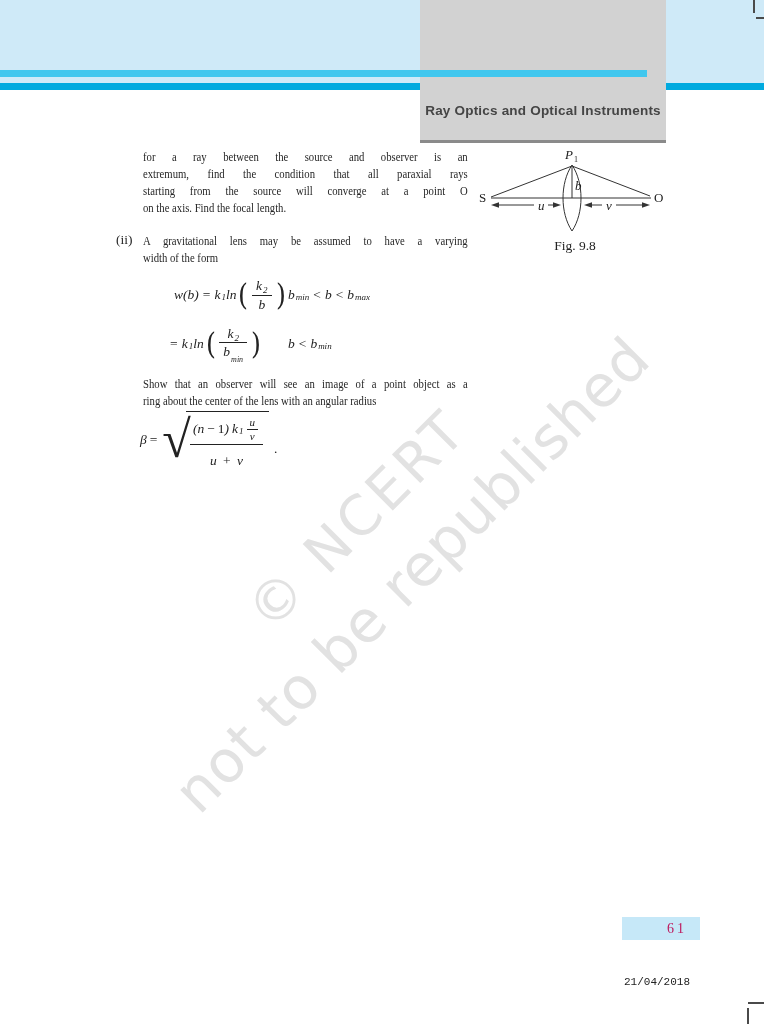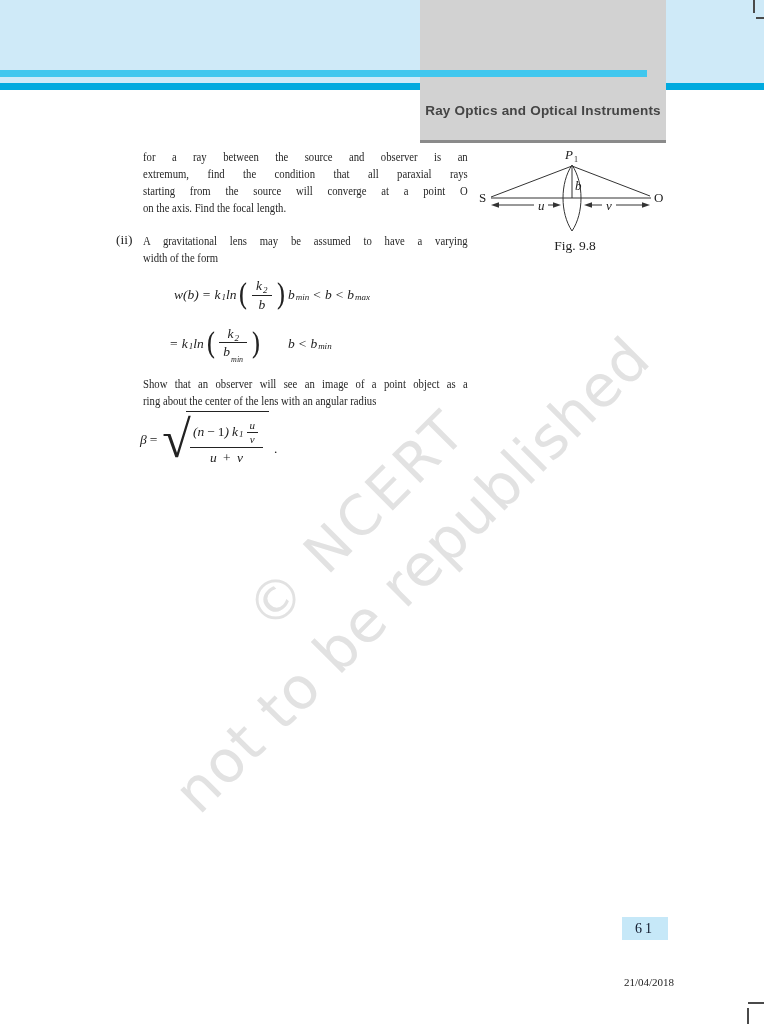--- a/index.html
+++ b/index.html
@@ -42,21 +42,21 @@
            font-weight:300; line-height:1; transform:scaleX(0.85); margin:0 1px; }
   .frac  { display:inline-flex; flex-direction:column; align-items:center; line-height:1.15; margin:0 2px; }
   .fnum  { padding:0 4px 1px; display:inline-flex; align-items:flex-end; }
   .fden  { border-top:1px solid #222; align-self:stretch; text-align:center; padding:1px 4px 0; }
   .sqrt  { display:inline-flex; align-items:stretch; margin-left:2px; }
   .sqrt-sym { font-style:normal; font-size:52px; line-height:58px; font-weight:200; }
   .radicand { border-top:1.4px solid #222; margin-left:-5px; padding:4px 6px 0 4px;
               display:inline-flex; align-items:center; }
   .bigfrac { display:inline-flex; flex-direction:column; align-items:center; }
   .bignum  { display:inline-flex; align-items:center; padding:0 3px 2px; }
-  .bigden  { border-top:1.2px solid #222; align-self:stretch; text-align:center; padding-top:2px; }
+  .bigden  { border-top:1.2px solid #222; align-self:stretch; text-align:center; padding-top:8px; }
   .ifrac   { font-size:11px; margin-left:3px; }
   .ifrac .fnum { padding:0 3px 0; }
   .ifrac .fden { padding:0 3px 0; }
   .period  { font-style:normal; margin-left:5px; align-self:flex-end; padding-bottom:14px; }
   
   .figure { position:absolute; left:475px; top:138px; z-index:5; }
   .fig-label { font-family:"Liberation Serif", serif; font-size:13px; fill:#222; }
   .fig-ital  { font-style:italic; }
   .fig-sub   { font-size:8px; }
   .fig-caption { font-family:"Liberation Serif", serif; font-size:13.5px; fill:#222; }
@@ -66,25 +66,25 @@
     transform:translate(-50%,-50%) rotate(-45deg);
     text-align:center; color:#e2e2e2; z-index:2;
     font-family:"DejaVu Sans", sans-serif; white-space:nowrap;
   }
   .wm1 { font-size:55px; letter-spacing:4px; }
   .wm2 { font-size:58px; letter-spacing:1px; margin-top:12px; }
   
   .page-badge {
     position:absolute; left:622px; top:917px; width:46px; height:23px;
     background:#c6e8f8; display:flex; align-items:center; justify-content:center;
-    font-size:14px; letter-spacing:3px; color:#0f172a; z-index:5;
+    font-size:14px; letter-spacing:3px; color:#be185d; z-index:5;padding-left:32px;
   }
   .print-date {
     position:absolute; left:624px; top:976px;
-    font-family:Liberation Serif, serif; font-size:11px; color:#222; z-index:5;
+    font-family:Liberation Mono, monospace; font-size:11px; color:#222; z-index:5;
   }
 </style>
 </head>
 <body>
 
 <div class="page">
 
   <div class="band"></div>
   <div class="stripe-dark"></div>
   <div class="chapter-box">

